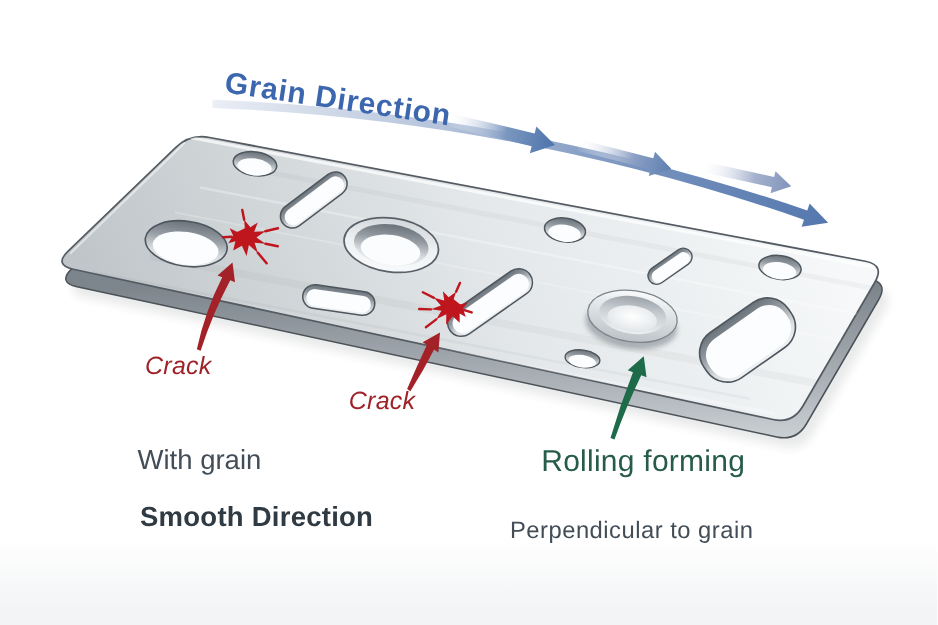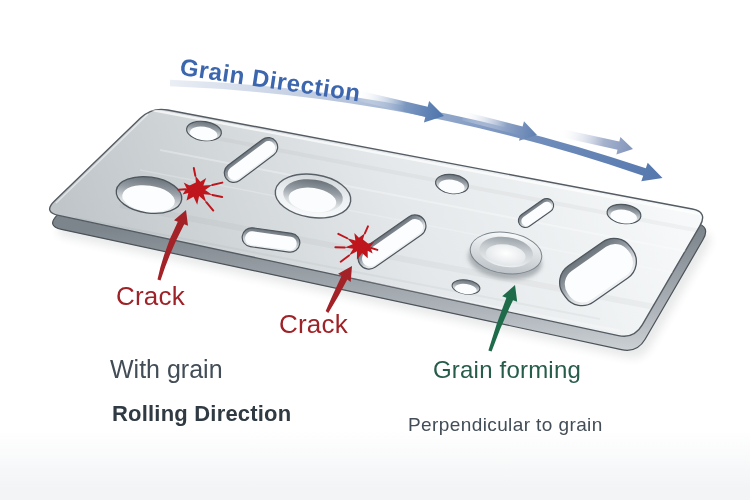--- a/index.html
+++ b/index.html
@@ -11,28 +11,28 @@
     font-family:"Liberation Sans","DejaVu Sans",sans-serif;
   }
   .stage svg{position:absolute;left:0;top:0;}
   .label{position:absolute;white-space:nowrap;line-height:1.05;}
   .label-grain{
     left:182px;top:54px;
     font-size:24px;font-weight:bold;letter-spacing:0.6px;
     color:#3c66ad;
     transform:rotate(8.4deg);transform-origin:left top;
   }
-  .label-crack{font-size:26px;color:#9e2227;letter-spacing:0.2px;}
+  .label-crack{font-size:20px;color:#9e2227;letter-spacing:0.2px;font-style:italic;}
   .label-crack-1{left:116px;top:283px;}
   .label-crack-2{left:279px;top:311px;}
   .label-smooth{
     left:433px;top:357px;
     font-size:24px;color:#265c49;letter-spacing:0.2px;
   }
-  .label-withgrain{left:110px;top:356px;font-size:25px;color:#424d57;}
+  .label-withgrain{left:110px;top:356px;font-size:22px;color:#424d57;}
   .label-rolling{left:112px;top:402px;font-size:22px;font-weight:bold;color:#2f3a43;letter-spacing:0.2px;}
   .label-perp{left:408px;top:415px;font-size:19px;color:#424d57;letter-spacing:0.4px;}
 </style>
 </head>
 <body>
 
 <div class="stage">
 
   <svg width="750" height="500" viewBox="0 0 750 500">
     <defs>
@@ -191,21 +191,21 @@
     <path d="M328.3,312.9 Q339,296 347.3,279.6 L350.7,281.9 L352,266 L338.1,273.7 L341.5,276 Q333,294 325.7,311.1 Z" fill="#a32228"></path>
     <path d="M491.6,351.6 Q501,325 513,300.2 L517.2,301.8 L515,285 L502.2,296.2 L506.4,297.8 Q496,324 488.4,350.4 Z" fill="#1e6b4a"></path>
   </svg>
 
   <div class="label label-grain">Grain Direction</div>
 
   <div class="label label-crack label-crack-1">Crack</div>
 
   <div class="label label-crack label-crack-2">Crack</div>
 
-  <div class="label label-smooth">Grain forming</div>
+  <div class="label label-smooth">Rolling forming</div>
 
   <div class="label label-withgrain">With grain</div>
 
-  <div class="label label-rolling">Rolling Direction</div>
+  <div class="label label-rolling">Smooth Direction</div>
 
   <div class="label label-perp">Perpendicular to grain</div>
 
 </div>
 
 </body></html>

